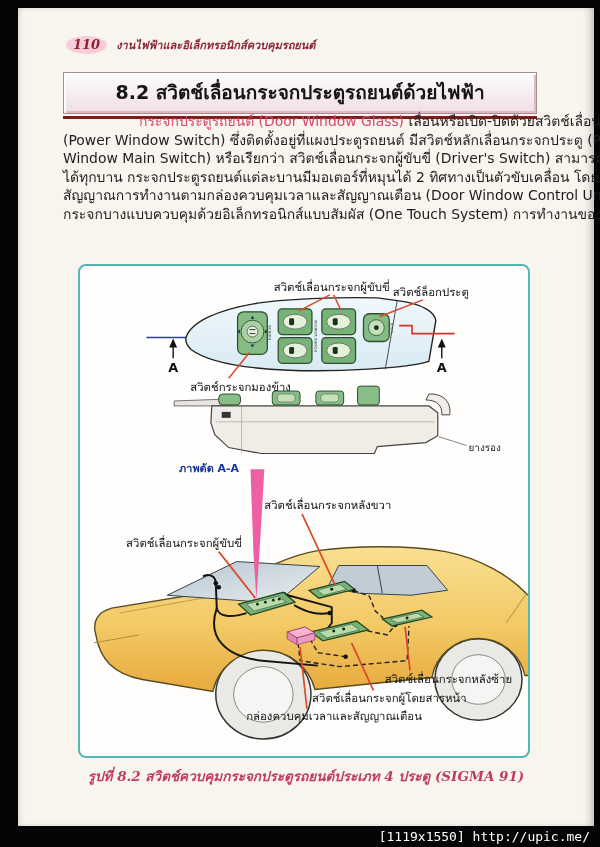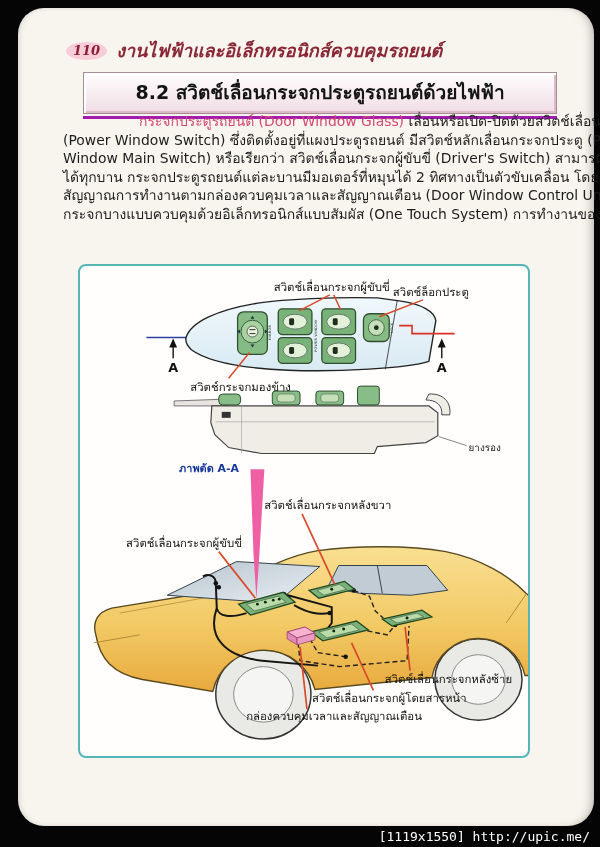--- a/index.html
+++ b/index.html
@@ -4,32 +4,31 @@
 <style>
   html,body{margin:0;padding:0;}
   body{
     width:600px;height:847px;position:relative;background:#050505;overflow:hidden;
     font-family:"DejaVu Sans", sans-serif;
   }
   .page{
     position:absolute;left:18px;top:8px;width:576px;height:818px;
     background:#f8f5ef;
     box-shadow:inset -8px 0 10px -6px rgba(60,50,40,.35), inset 3px 0 6px -3px rgba(60,50,40,.25);
-    border-radius:26px;
   }
   .header-row{position:absolute;left:48px;top:28px;display:flex;align-items:center;gap:9px;}
   .page-badge{
     background:#f6cdd8;color:#8c1f33;border-radius:50%;
     font-family:"DejaVu Serif", serif;font-style:italic;font-weight:bold;font-size:13px;
     padding:1px 7px 2px;
   }
   .running-header{
-    color:#8a2636;font-family:"DejaVu Serif", serif;font-style:italic;font-weight:bold;font-size:18px;
-  }
-  .title-wrap{position:absolute;left:45px;top:64px;width:474px;border-bottom:3px solid #a21caf;padding-bottom:2px;margin-left:20px;}
+    color:#8a2636;font-family:"DejaVu Serif", serif;font-style:italic;font-weight:bold;font-size:11px;
+  }
+  .title-wrap{position:absolute;left:45px;top:64px;width:474px;border-bottom:3px solid #7f1d1d;padding-bottom:2px;}
   .title-box{
     border:1px solid #a78c96;
     background:linear-gradient(180deg,#fefcfd 0%,#f7ecf0 55%,#f0dde5 100%);
     box-shadow:inset 2px 2px 0 #ffffff, inset -2px -2px 0 #d9bcc8;
     text-align:center;font-size:19px;font-weight:bold;color:#141414;
     padding:4px 0 6px;
   }
   .para{position:absolute;left:45px;top:104px;width:479px;font-size:13.9px;line-height:18.6px;color:#1c1c1c;}
   .para-line{white-space:nowrap;}
   .indent{display:inline-block;width:44px;}
@@ -264,15 +263,16 @@
         <line x1="229" y1="447" x2="222" y2="384"></line>
       </g>
       <text class="thl" x="105" y="283" text-anchor="middle">สวิตช์เลื่อนกระจกผู้ขับขี่</text>
       <text class="thl" x="250" y="245" text-anchor="middle">สวิตช์เลื่อนกระจกหลังขวา</text>
       <text class="thl" x="436" y="421" text-anchor="end">สวิตช์เลื่อนกระจกหลังซ้าย</text>
       <text class="thl" x="390" y="440" text-anchor="end">สวิตช์เลื่อนกระจกผู้โดยสารหน้า</text>
       <text class="thl" x="345" y="458" text-anchor="end">กล่องควบคุมเวลาและสัญญาณเตือน</text>
     </svg>
   </div>
 
+  <div class="caption">รูปที่ 8.2 สวิตช์ควบคุมกระจกประตูรถยนต์ประเภท 4 ประตู (SIGMA 91)</div>
 </div>
 
 <div class="bottom-bar">[1119x1550] http://upic.me/</div>
 
 </body></html>

